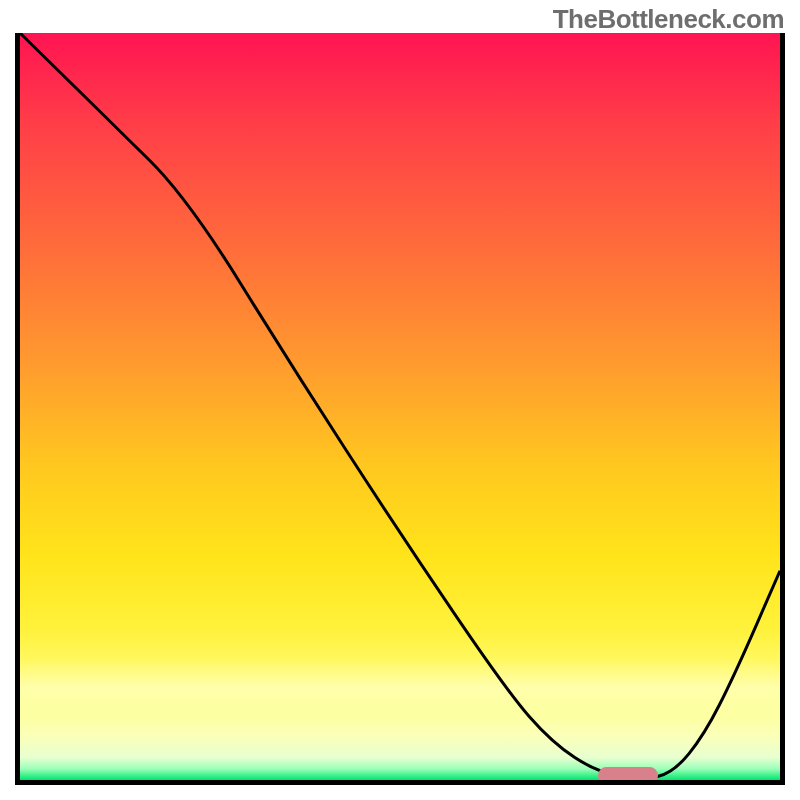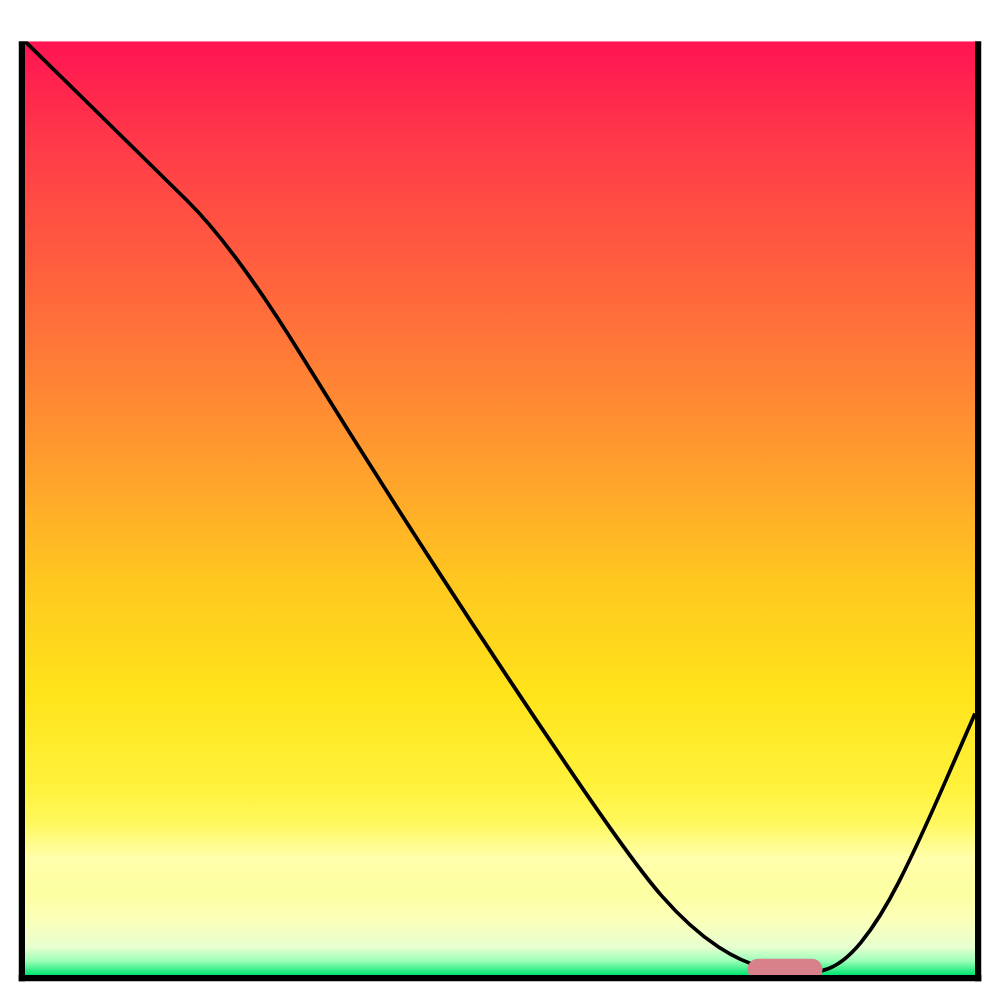--- a/index.html
+++ b/index.html
@@ -80,20 +80,21 @@
     border-radius: 9px;
     background: #d9818a;
     
   }
 </style>
 </head>
 <body>
 
 <div class="stage">
 
+  <div class="watermark">TheBottleneck.com</div>
 
   <div class="plot-frame">
     <div class="gradient"></div>
     <div class="pale-band"></div>
 
     <svg class="curve" viewBox="0 0 760 747" preserveAspectRatio="none">
       <path id="curvePath" d="M 0.0 0.0 Q 0.0 0.0 45.6 44.8 Q 91.2 89.6 129.2 127.0 Q 167.2 164.3 220.4 250.2 Q 273.6 336.1 326.8 418.3 Q 380.0 500.5 433.2 578.9 Q 486.4 657.4 509.2 683.5 Q 532.0 709.6 554.8 724.6 Q 577.6 739.5 600.4 743.3 Q 623.2 747.0 638.4 743.3 Q 653.6 739.5 668.8 720.9 Q 684.0 702.2 699.2 672.3 Q 714.4 642.4 737.2 590.1 T 760.0 537.8" fill="none" stroke-width="3" stroke="#000000"></path>
     </svg>
 
     <div class="optimum-marker" style="left: 577.6px; width: 60.8px; top: 734.265px;"></div>

